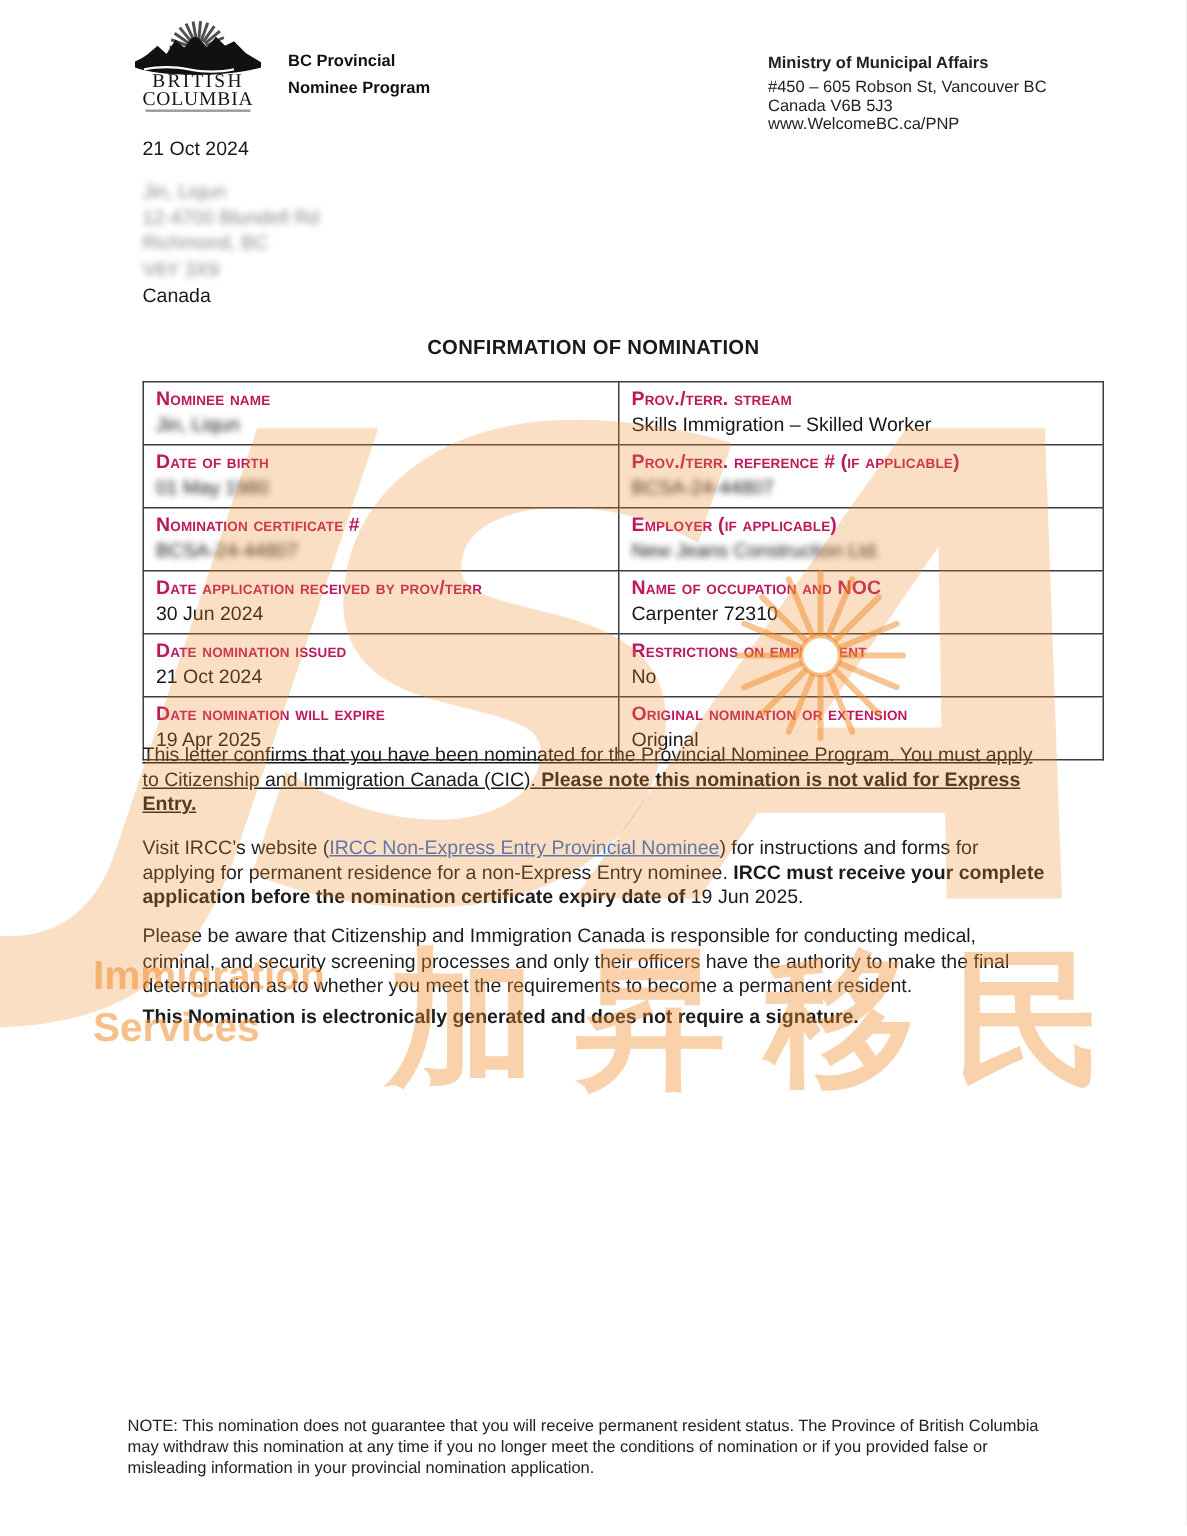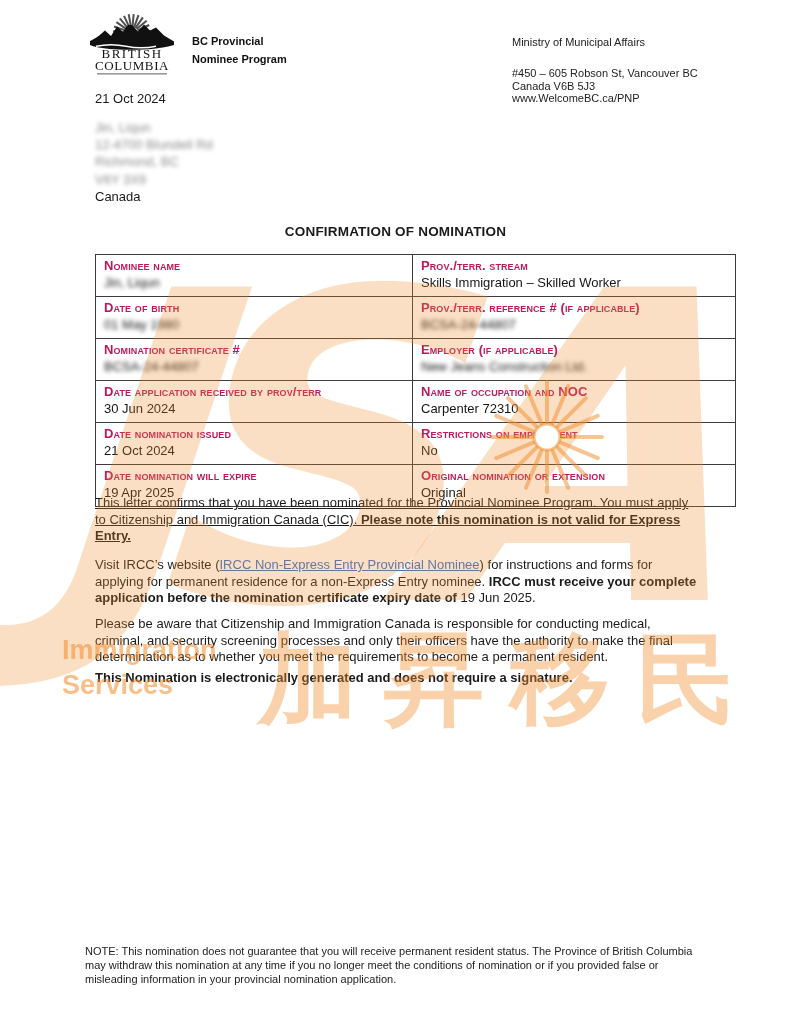--- a/index.html
+++ b/index.html
@@ -15,21 +15,21 @@
   
   .bc-logo{position:absolute;left:86px;top:12px;width:92px;height:66px;}
   .program-title{
     position:absolute;left:192px;top:33px;
     font-size:11px;font-weight:bold;line-height:17.5px;color:#111;
   }
   .ministry{
     position:absolute;left:512px;top:36px;
     font-size:11px;line-height:12.8px;color:#222;
   }
-  .ministry .m-name{margin-bottom:18px;}
+  .ministry .m-name{margin-bottom:3px;font-weight:bold;}
   
   .letter-date{position:absolute;left:95px;top:91px;font-size:13px;}
   .recipient{position:absolute;left:95px;top:119px;font-size:13px;line-height:17.2px;}
   .redacted{color:#8c8c8c;filter:blur(2.3px);}
   .doc-title{
     position:absolute;left:0;top:224px;width:791px;
     text-align:center;font-size:13.5px;font-weight:bold;letter-spacing:0.2px;
   }
   
   table.nom{

